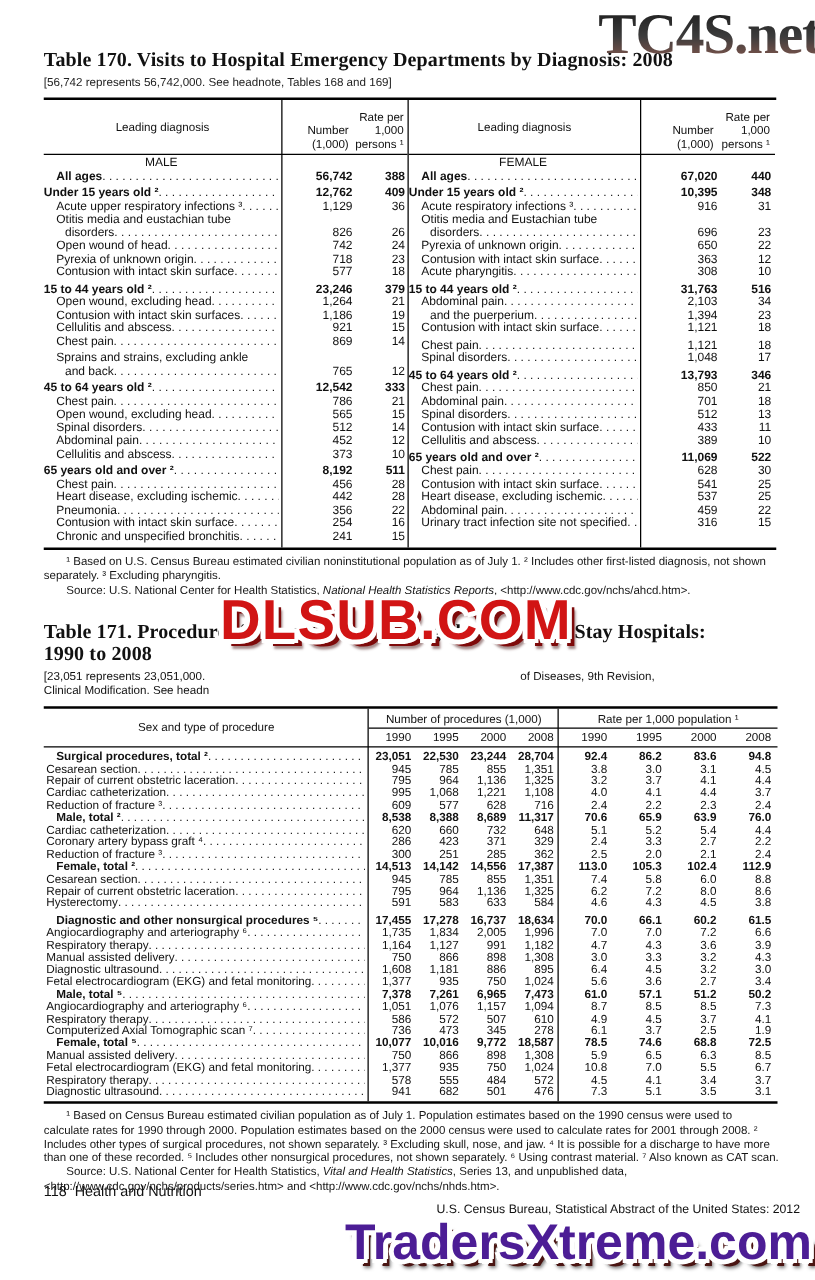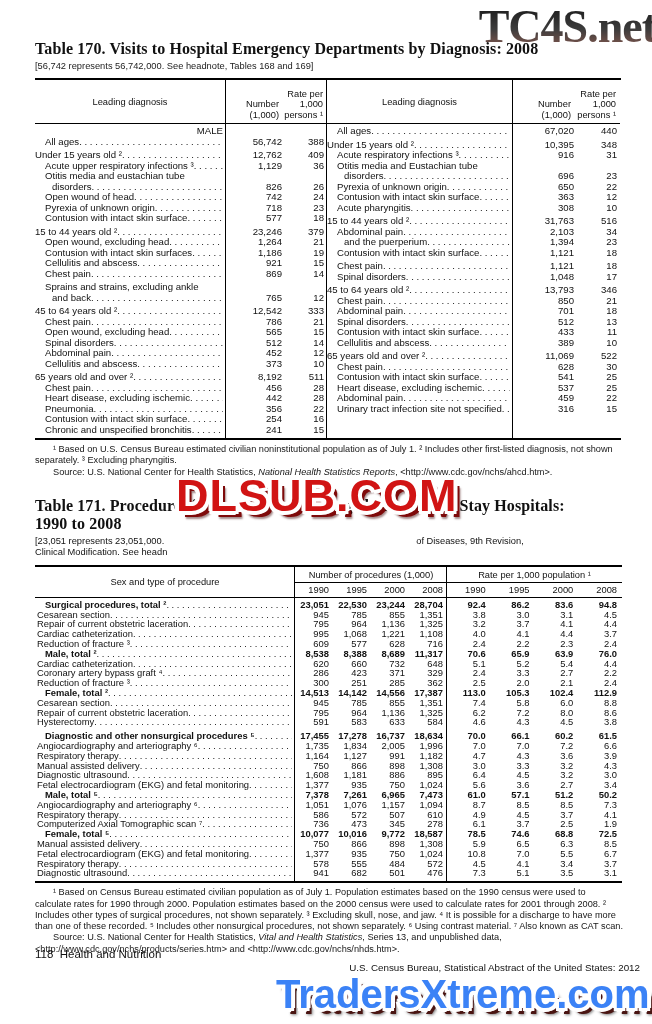--- a/index.html
+++ b/index.html
@@ -25,24 +25,24 @@
   .h170 { display:flex; border-bottom:1px solid #000; height:44px; font-size:9.3px; }
   .h170 .hdiag { display:flex; align-items:center; justify-content:center; }
   .half-l .hdiag { width:190px; } .half-r .hdiag { width:185px; }
   .h170 .hnum, .h170 .hrate { display:flex; flex-direction:column; justify-content:flex-end;
         text-align:right; padding:2px 3px 3px 0; line-height:10.5px; }
   .half-l .hnum { width:57px; } .half-l .hrate { width:44px; }
   .half-r .hnum { width:62px; } .half-r .hrate { width:45px; }
   .tbody170 { padding:2px 0 3px; font-size:9.6px; line-height:10.5px; }
   .r { display:flex; }
   .r.g { margin-top:3px; }
-  .r.b { font-weight:normal; }
+  .r.b { font-weight:bold; }
   .lc { display:flex; min-width:0; padding-right:2px; }
   .half-l .lc { width:190px; } .half-r .lc { width:185px; }
-  .lc.ctr { justify-content:flex-end; }
+  .lc.ctr { justify-content:center; }
   .lc .t { white-space:nowrap; }
   .lc.i1 .t { padding-left:10px; }
   .lc.i2 .t { padding-left:17px; }
   .dots { flex:1; min-width:4px; overflow:hidden; white-space:nowrap; font-weight:normal; }
   .dots::before { content:". . . . . . . . . . . . . . . . . . . . . . . . . . . . . . . . . . . . . . . . . . . . ."; }
   .nc, .rc { text-align:right; white-space:nowrap; }
   .half-l .nc { width:57px; } .half-l .rc { width:42px; }
   .half-r .nc { width:62px; } .half-r .rc { width:43px; }
 
   
@@ -86,21 +86,21 @@
   
   .wm { position:absolute; font-weight:bold; white-space:nowrap; z-index:30; }
   .wm-tc4s { top:0px; right:-4px; font-family:"Liberation Serif", serif; font-size:46px;
              letter-spacing:-1px;
              background:linear-gradient(#222 20%, #3c3c3c 55%, #8a5a50 95%);
              -webkit-background-clip:text; background-clip:text; color:transparent; }
   .wm-dlsub { top:470px; left:176px; font-size:45px; letter-spacing:1px; color:#d11414;
              text-shadow:-3px -3px 0 #fff, 3px -3px 0 #fff, -3px 3px 0 #fff, 3px 3px 0 #fff,
                          -4px 0 0 #fff, 4px 0 0 #fff, 0 -4px 0 #fff, 0 4px 0 #fff,
                          6px 6px 0 #7e0a0a, 7px 8px 2px rgba(60,0,0,.45); }
-  .wm-traders { top:972px; left:276px; font-size:40px; letter-spacing:0px; color:#3b82f6;
+  .wm-traders { top:972px; left:276px; font-size:40px; letter-spacing:0px; color:#4c1d95;
              text-shadow:-3px -3px 0 #fff, 3px -3px 0 #fff, -3px 3px 0 #fff, 3px 3px 0 #fff,
                          -4px 0 0 #fff, 4px 0 0 #fff, 0 -4px 0 #fff, 0 4px 0 #fff,
                          5px 6px 0 #4a1512, 6px 7px 3px rgba(0,0,0,.5); }
 </style>
 </head>
 <body>
 
 <div class="page">
 
   <div class="tbl-title">Table 170. Visits to Hospital Emergency Departments by Diagnosis: 2008</div>
@@ -351,20 +351,27 @@
           <span>Number</span>
           <span>(1,000)</span>
         </div>
         <div class="hrate">
           <span>Rate per</span>
           <span>1,000</span>
           <span>persons ¹</span>
         </div>
       </div>
       <div class="tbody170" id="t170-female">
+          <div class="r">
+            <div class="lc i0 ctr">
+              <span class="t">FEMALE</span>
+            </div>
+            <div class="nc"></div>
+            <div class="rc"></div>
+          </div>
           <div class="r b">
             <div class="lc i1">
               <span class="t">All ages</span>
               <span class="dots"></span>
             </div>
             <div class="nc">67,020</div>
             <div class="rc">440</div>
           </div>
           <div class="r b g">
             <div class="lc i0">

